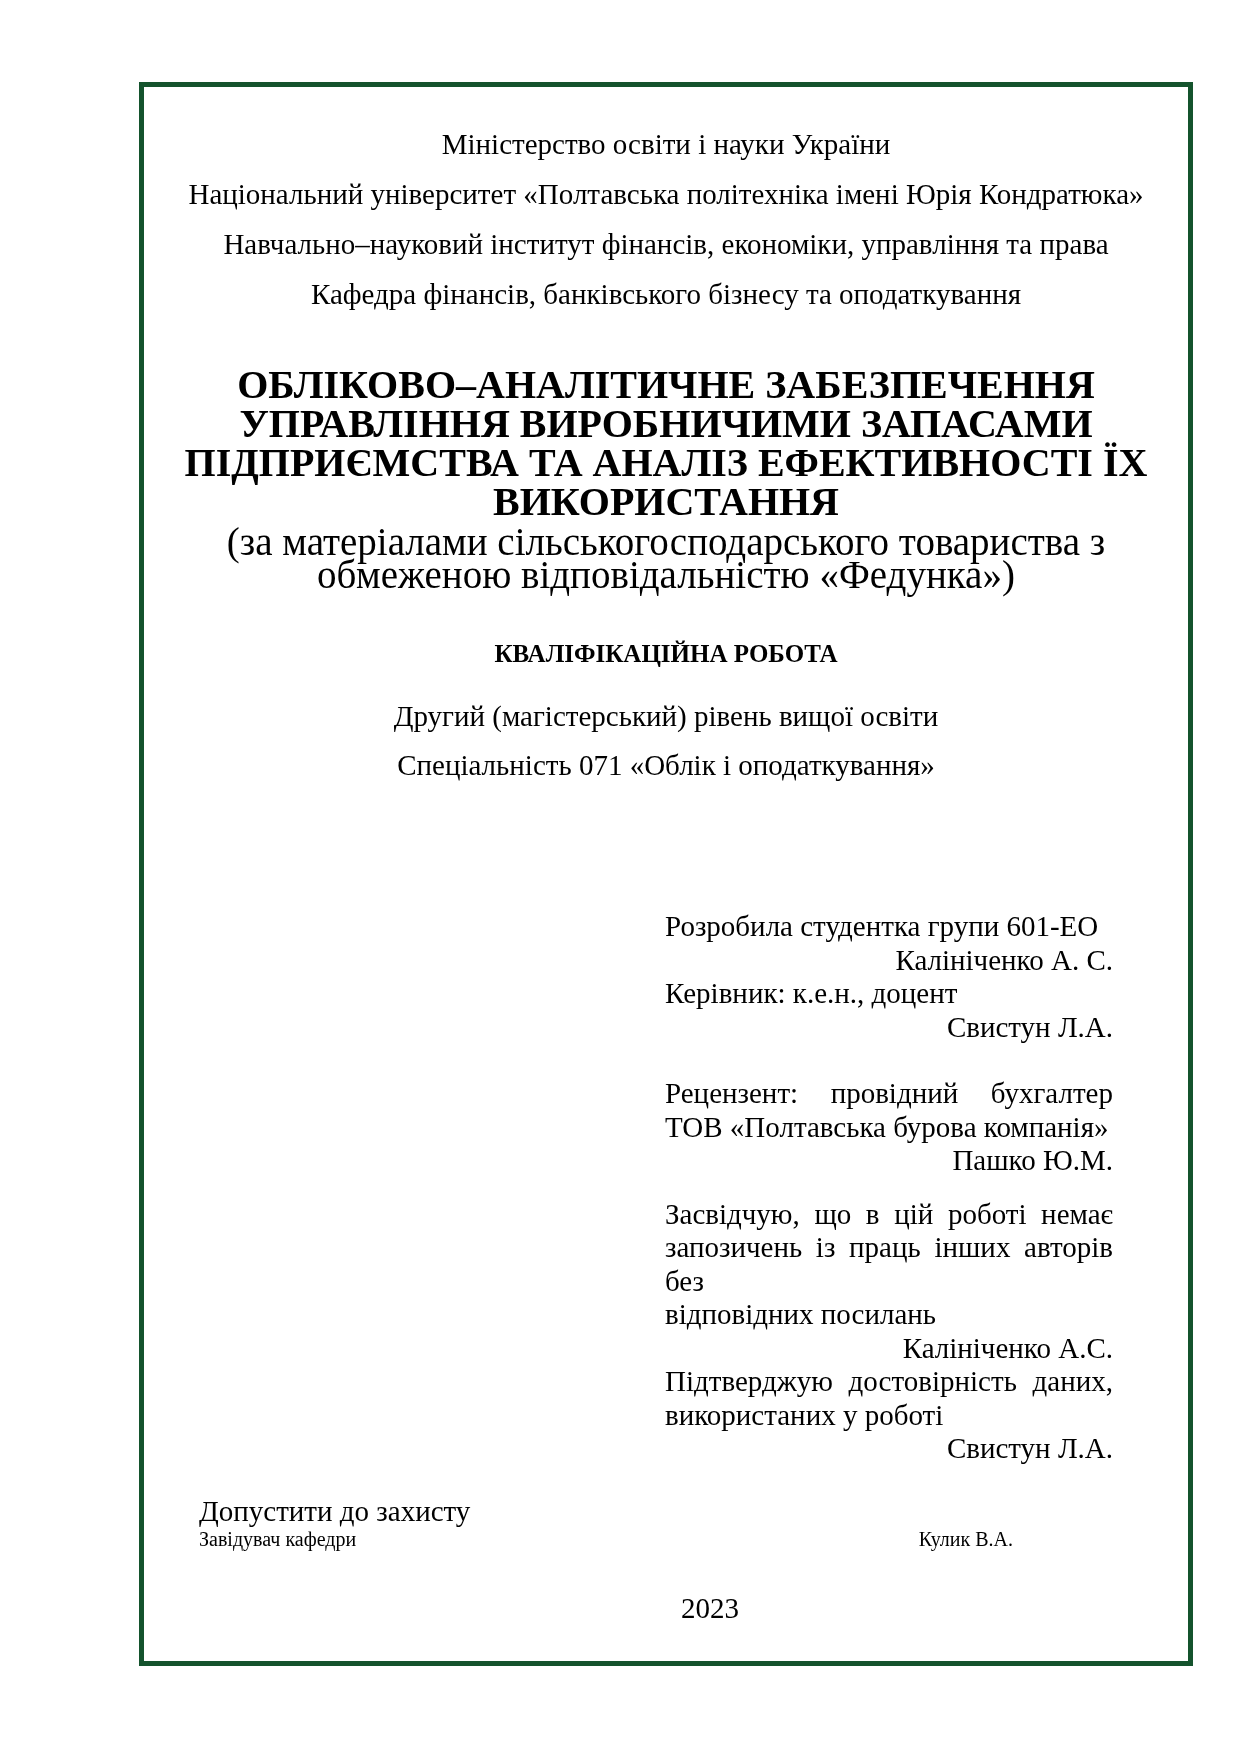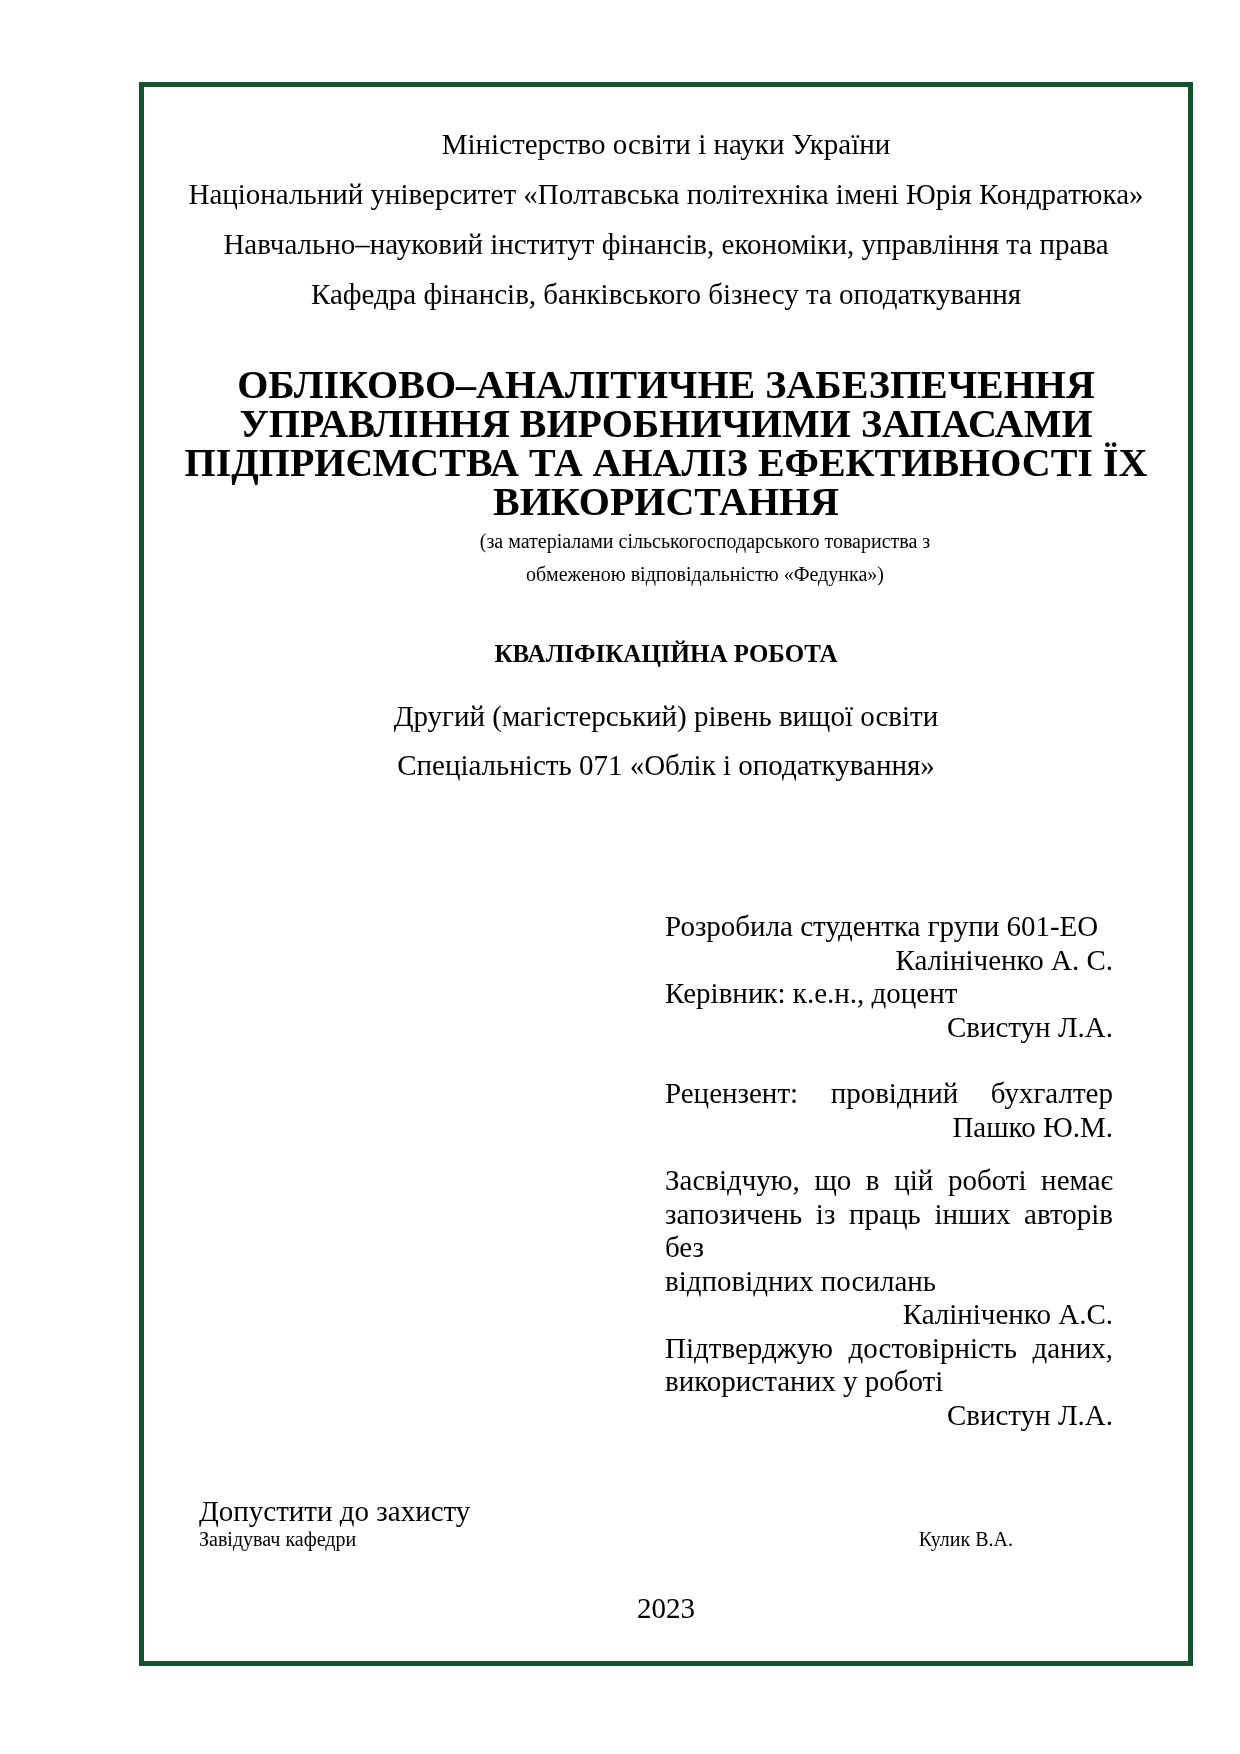--- a/index.html
+++ b/index.html
@@ -32,23 +32,22 @@
   .hline {
     font-size: 29px;
     line-height: 34px;
   }
   .doc-title {
     font-size: 40px;
     font-weight: bold;
     line-height: 39px;
   }
   .doc-subtitle {
-    font-size: 20px;
+    font-size: 39px;
     line-height: 33px;
-    padding-left: 39px;
   }
   .work-type {
     font-size: 25px;
     font-weight: bold;
   }
   .codes-row {
     left: 0;
     width: 100%;
     display: flex;
     justify-content: center;
@@ -76,20 +75,21 @@
     left: 55px;
     top: 1441px;
     width: 814px;
     display: flex;
     justify-content: space-between;
     font-size: 20px;
   }
   .year-line {
     top: 1505px;
     font-size: 29px;
+    padding-left: 44px;
   }
 </style>
 </head>
 <body>
 
 <div class="page-frame">
 
   <div class="abs centered hline" style="top:40px">Міністерство освіти і науки України</div>
 
   <div class="abs centered hline" style="top:90px">Національний університет «Полтавська політехніка імені Юрія Кондратюка»</div>
@@ -119,20 +119,21 @@
 
   <div class="abs info-block">
     <div class="line-left">Розробила студентка групи 601-ЕО</div>
     <div class="line-right">Калініченко А. С.</div>
     <div class="line-left">Керівник: к.е.н., доцент</div>
     <div class="line-right">Свистун Л.А.</div>
 
     <div class="spacer-lg"></div>
 
     <div class="line-just">Рецензент: провідний бухгалтер</div>
+    <div class="line-left">ТОВ «Полтавська бурова компанія»</div>
     <div class="line-right">Пашко Ю.М.</div>
 
     <div class="spacer-sm"></div>
 
     <div class="line-just">Засвідчую, що в цій роботі немає</div>
     <div class="line-just">запозичень із праць інших авторів без</div>
     <div class="line-left">відповідних посилань</div>
     <div class="line-right">Калініченко А.С.</div>
 
     <div class="line-just">Підтверджую достовірність даних,</div>

